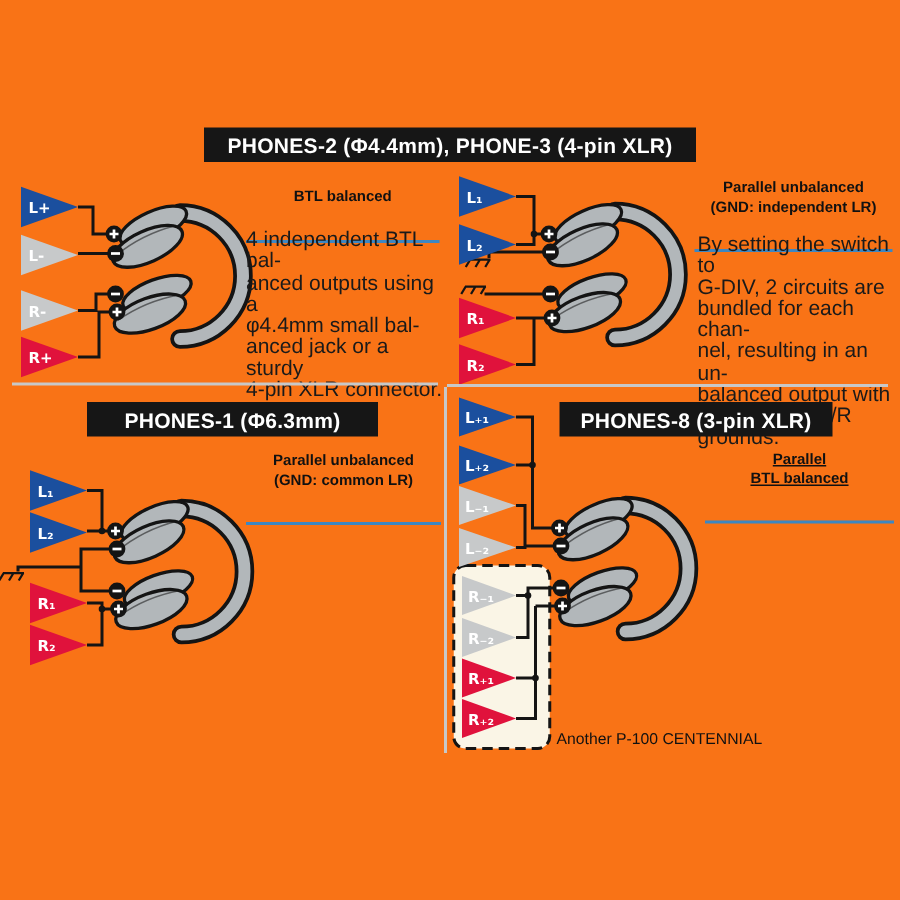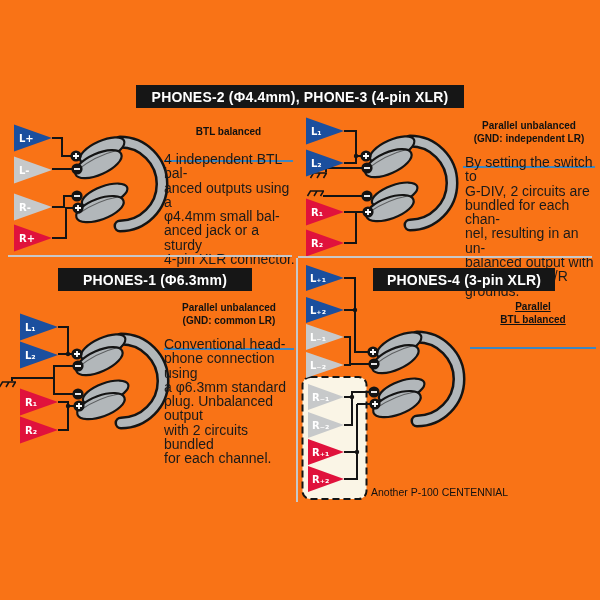--- a/index.html
+++ b/index.html
@@ -155,29 +155,23 @@
       <polygon points="20,388.5 20,415.5 58,402" fill="#e0123c"></polygon>
       <text class="tri-label" x="25" y="406">R₁</text>
     </g>
     <g>
       <polygon points="20,416.5 20,443.5 58,430" fill="#e0123c"></polygon>
       <text class="tri-label" x="25" y="434">R₂</text>
     </g>
   </svg>
   <div class="heading" style="left:164px;top:302px;width:130px;">Parallel unbalanced
 (GND: common LR)</div>
-  <div class="bodytext" style="left:164px;top:337px;width:136px;">Conventional head-
-phone connection using
-a φ6.3mm standard
-plug. Unbalanced output
-with 2 circuits bundled
-for each channel.</div>
 
   <div class="titlebar" style="left:373px;top:268px;width:182px;height:23px;">
-    <span>PHONES-4 (3-pin XLR)</span>
+    <span>PHONES-8 (3-pin XLR)</span>
   </div>
   <svg class="diag" style="left:295px;top:262px" width="180" height="245" viewBox="295 262 180 245">
     <rect x="302.5" y="377" width="64" height="122" rx="8" fill="#faf5e6" stroke="#141414" stroke-width="2" stroke-dasharray="7 4"></rect>
     <path class="wire" d="M344,278 H355 V352 H373 M344,310 H355 M344,337 H350 V365 H344 M350,364 H374 M344,397 H352 V392 H374 M344,425 H352 V397 M357,404 H375 M357,404 V479 H344 M344,452 H357"></path>
     <use href="#hp" transform="translate(365,331)"></use>
     <use href="#tplus" transform="translate(373,352)"></use>
     <use href="#tminus" transform="translate(374,364)"></use>
     <use href="#tminus" transform="translate(374,392)"></use>
     <use href="#tplus" transform="translate(375,404)"></use>
     <circle cx="355" cy="310" r="2.2" fill="#141414"></circle>

